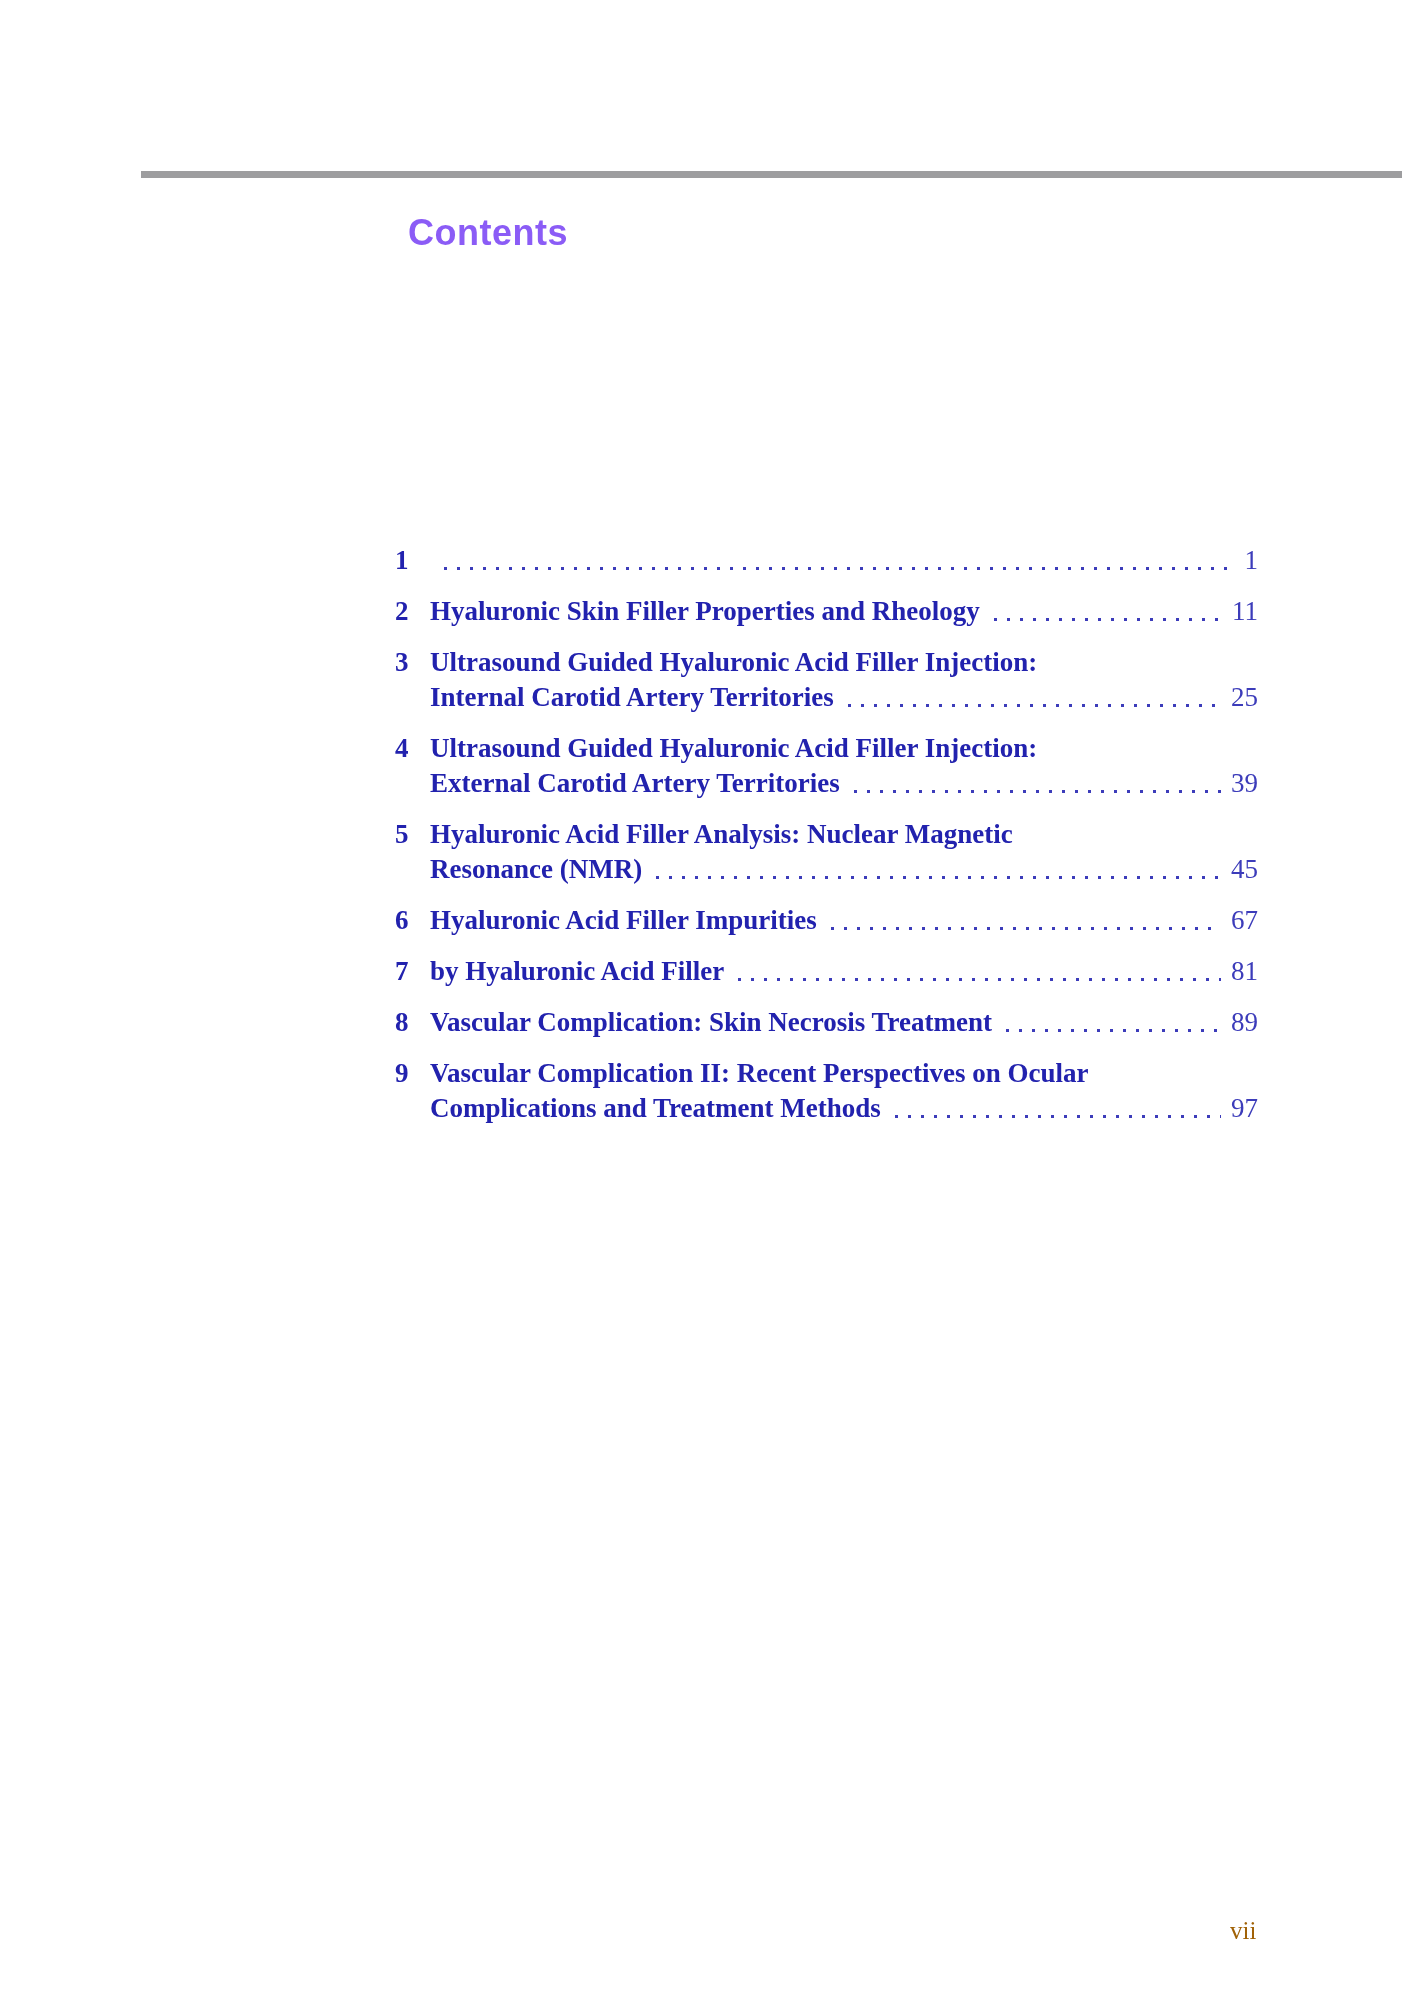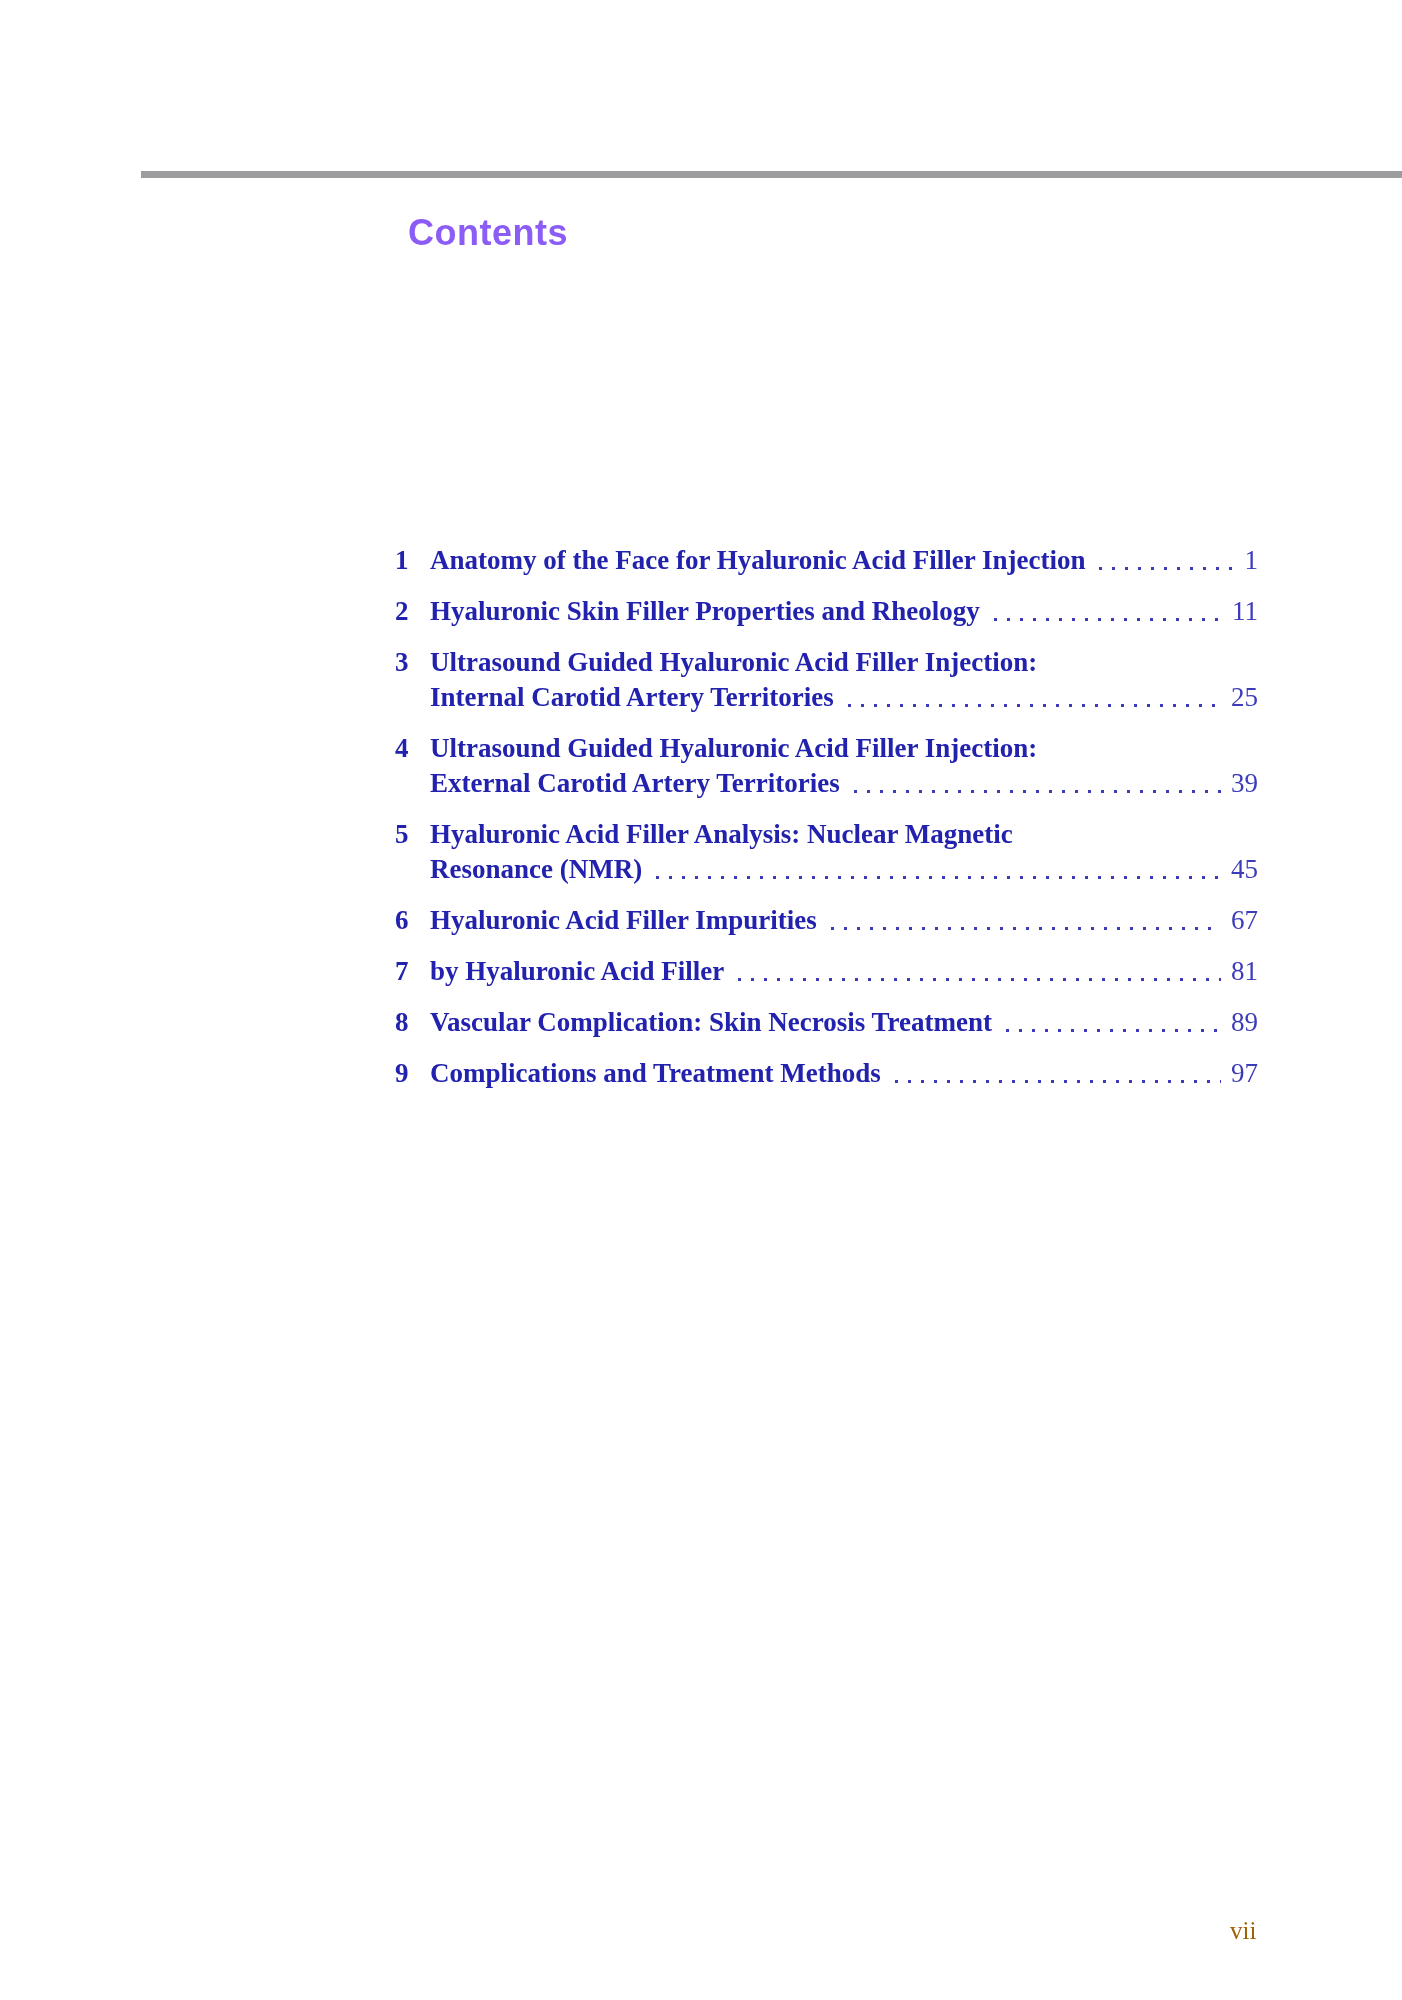--- a/index.html
+++ b/index.html
@@ -102,21 +102,20 @@
 
   <div class="contents-heading">Contents</div>
 
   <div class="toc">
 
     <div class="entry">
       <span class="num">1</span>
       <span class="body">
 
         <span class="lastline">
-          <span class="ltext">Anatomy of the Face for Hyaluronic Acid Filler Injection</span>
           <span class="dots"></span>
           <span class="pg">1</span>
         </span>
       </span>
     </div>
 
     <div class="entry">
       <span class="num">2</span>
       <span class="body">
 
@@ -195,20 +194,21 @@
           <span class="ltext">Vascular Complication: Skin Necrosis Treatment</span>
           <span class="dots"></span>
           <span class="pg">89</span>
         </span>
       </span>
     </div>
 
     <div class="entry">
       <span class="num">9</span>
       <span class="body">
+        <span class="l1">Vascular Complication II: Recent Perspectives on Ocular</span>
         <span class="lastline">
           <span class="ltext">Complications and Treatment Methods</span>
           <span class="dots"></span>
           <span class="pg">97</span>
         </span>
       </span>
     </div>
 
   </div>
 

